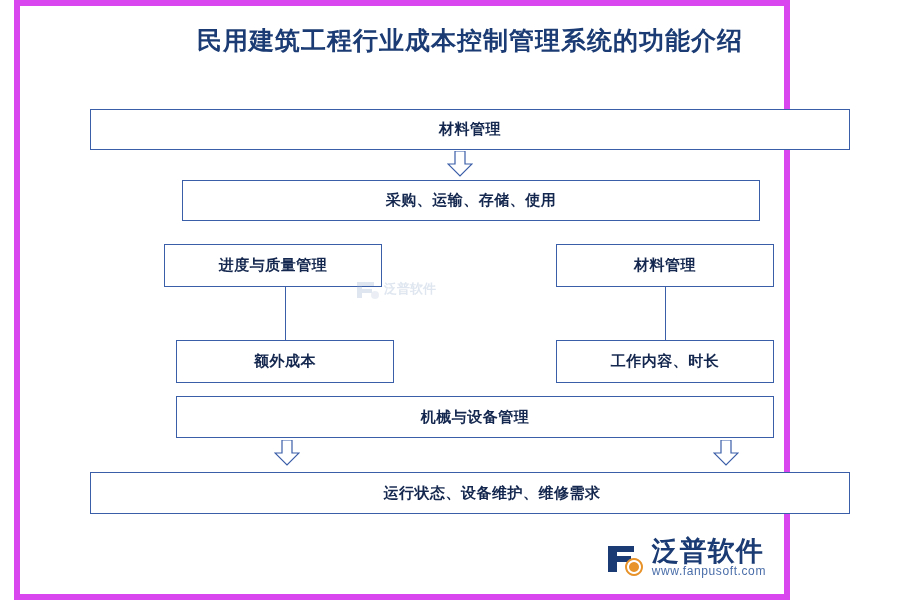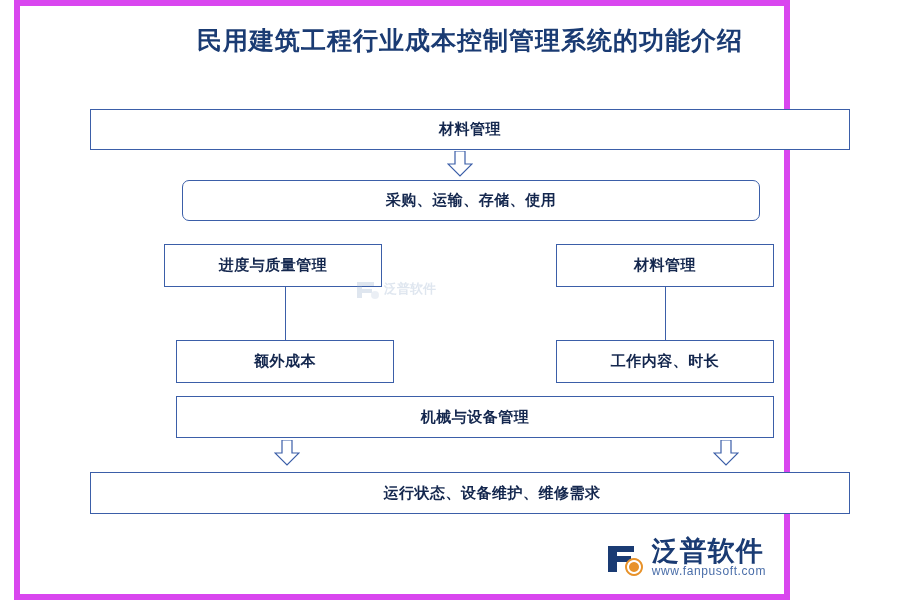--- a/index.html
+++ b/index.html
@@ -122,21 +122,21 @@
   <div class="title">民用建筑工程行业成本控制管理系统的功能介绍</div>
 
   <div class="node" style="left:70px; top:103px; width:760px; height:41px;">
     <span>材料管理</span>
   </div>
 
   <svg class="arrow" style="left:427px; top:145px;" viewBox="0 0 26 26">
     <polygon points="8,0 18,0 18,13 25,13 13,25 1,13 8,13" fill="#ffffff" stroke="#3b5ea8" stroke-width="1.2"></polygon>
   </svg>
 
-  <div class="node" style="left:162px; top:174px; width:578px; height:41px;border-radius:7px;">
+  <div class="node" style="left:162px; top:174px; width:578px; height:41px;">
     <span>采购、运输、存储、使用</span>
   </div>
 
   <div class="node" style="left:144px; top:238px; width:218px; height:43px;">
     <span>进度与质量管理</span>
   </div>
 
   <div class="node" style="left:536px; top:238px; width:218px; height:43px;">
     <span>材料管理</span>
   </div>

